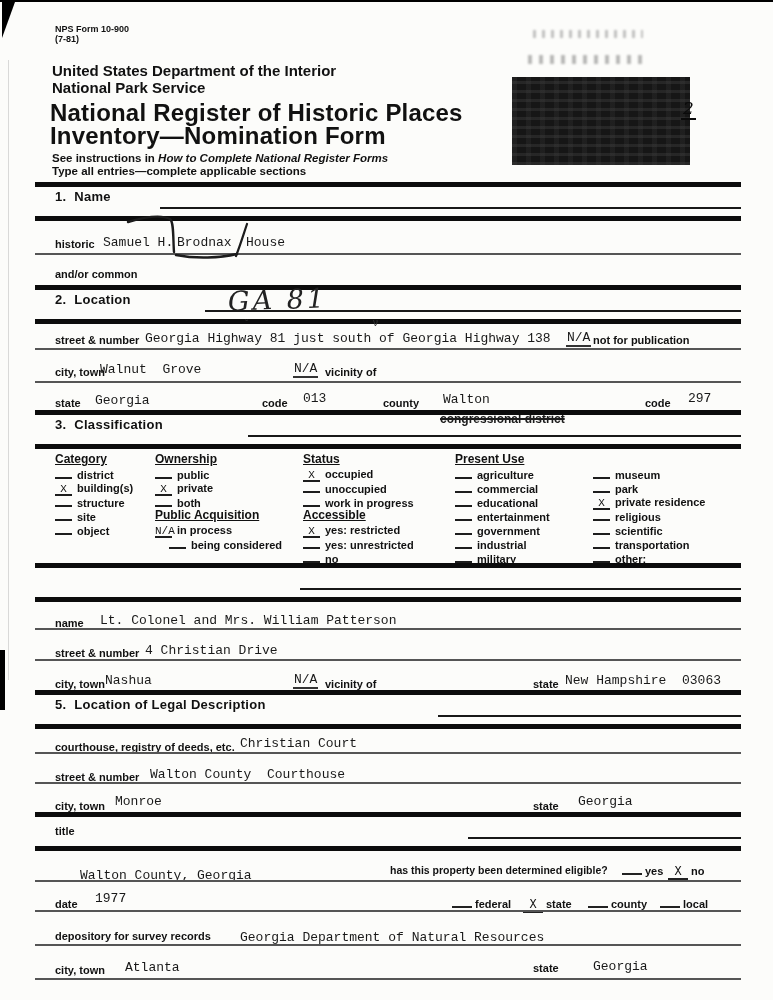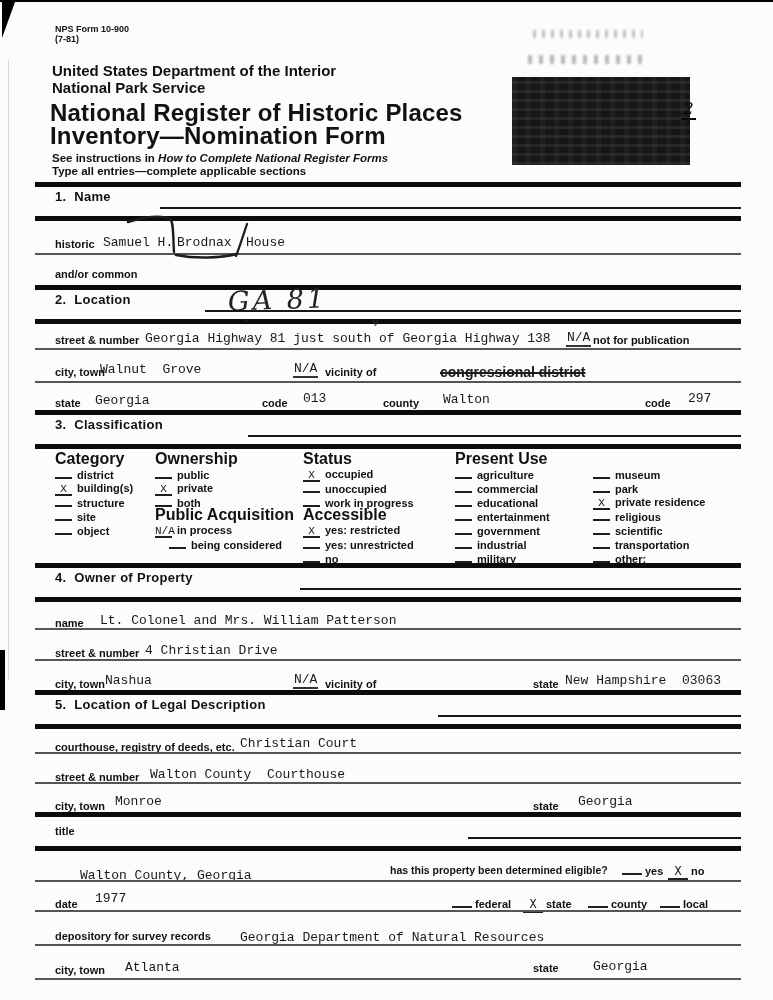--- a/index.html
+++ b/index.html
@@ -15,27 +15,27 @@
   .dept{font-size:15px;font-weight:bold;line-height:17px;}
   .bigtitle{font-size:24px;font-weight:bold;line-height:23px;letter-spacing:.2px;}
   .instr{font-size:11.5px;font-weight:bold;}
   .instr i{font-style:italic;}
   .sec-title{font-size:13px;font-weight:bold;letter-spacing:.3px;white-space:pre;}
   .lbl{font-size:11px;font-weight:bold;white-space:pre;}
   .lbl2{font-size:11px;font-weight:bold;}
   .type{font-family:"Liberation Mono","DejaVu Sans Mono",monospace;font-size:13px;white-space:pre;color:#191919;}
   .na{font-family:"Liberation Mono","DejaVu Sans Mono",monospace;font-size:13px;
       border-bottom:2px solid #333;padding:0 1px;color:#191919;}
-  .strike{font-size:14px;font-weight:bold;text-decoration:line-through;text-decoration-thickness:2px;color:#1c1c1c;}
+  .strike{font-size:12px;font-weight:bold;text-decoration:line-through;text-decoration-thickness:2px;color:#1c1c1c;margin-top:48px;}
   .hand{font-family:"DejaVu Serif",serif;font-style:italic;font-size:27px;color:#222;
         transform:rotate(-2deg);letter-spacing:3px;white-space:pre;}
   .pencil{font-size:10px;color:#333;}
   
   .ccol{line-height:14px;}
-  .chead{height:14px;font-size:16px;font-weight:bold;}
+  .chead{height:14px;font-size:12px;font-weight:bold;text-decoration:underline;}
   .citem{height:14px;white-space:nowrap;}
   .cspace{height:14px;}
   .cblank{display:inline-block;width:17px;border-bottom:2px solid #1d1d1d;margin-right:5px;
           text-align:center;font-family:"Liberation Mono",monospace;font-size:11px;height:11px;
           line-height:12px;overflow:visible;vertical-align:baseline;}
   .clabel{font-size:11px;font-weight:bold;}
   
   .blank2{display:inline-block;width:20px;border-bottom:2px solid #222;text-align:center;
           font-family:"Liberation Mono",monospace;font-size:12px;height:12px;line-height:13px;margin-right:3px;}
   .grp{white-space:nowrap;}
@@ -174,21 +174,20 @@
     <div class="citem"><span class="cblank"><span></span></span><span class="clabel">museum</span></div>
     <div class="citem"><span class="cblank"><span></span></span><span class="clabel">park</span></div>
     <div class="citem"><span class="cblank"><span>X</span></span><span class="clabel">private residence</span></div>
     <div class="citem"><span class="cblank"><span></span></span><span class="clabel">religious</span></div>
     <div class="citem"><span class="cblank"><span></span></span><span class="clabel">scientific</span></div>
     <div class="citem"><span class="cblank"><span></span></span><span class="clabel">transportation</span></div>
     <div class="citem"><span class="cblank"><span></span></span><span class="clabel">other:</span></div>
   </div>
 
   <div class="bar" style="top:563px"></div>
-  <div class="abs sec-title" style="left:55px;top:570px">4.  Owner of Property</div>
   <div class="thin" style="left:300px;top:588px;width:441px"></div>
   <div class="bar" style="top:597px"></div>
 
   <div class="abs lbl" style="left:55px;top:617px">name</div>
   <div class="abs type" style="left:100px;top:613px">Lt. Colonel and Mrs. William Patterson</div>
   <div class="fline" style="top:628px"></div>
 
   <div class="abs lbl" style="left:55px;top:647px">street &amp; number</div>
   <div class="abs type" style="left:145px;top:643px">4 Christian Drive</div>
   <div class="fline" style="top:659px"></div>

